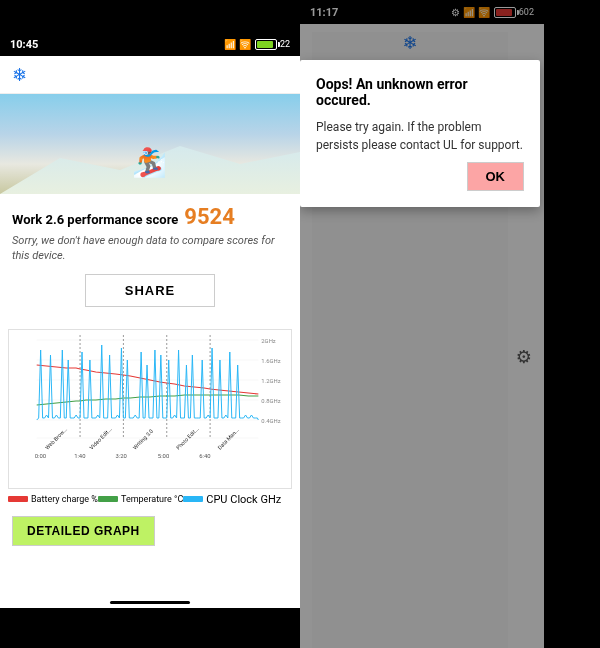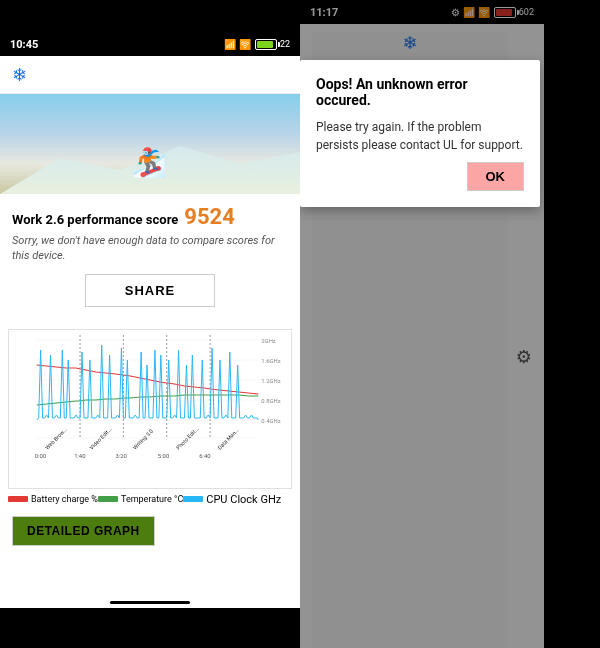--- a/index.html
+++ b/index.html
@@ -218,21 +218,21 @@
     .legend-dot {
       width: 20px;
       height: 6px;
       border-radius: 1px;
     }
 
     .detailed-graph-btn {
       margin: 6px 12px 10px;
       padding: 7px 14px;
       border: 1.5px solid #ccc;
-      background: #4d7c0f;
+      background: #bef264;
       font-size: 12px;
       font-weight: bold;
       letter-spacing: 0.5px;
       cursor: pointer;
       display: inline-block;
     }
 
     .nav-indicator {
       width: 80px;
       height: 3px;

